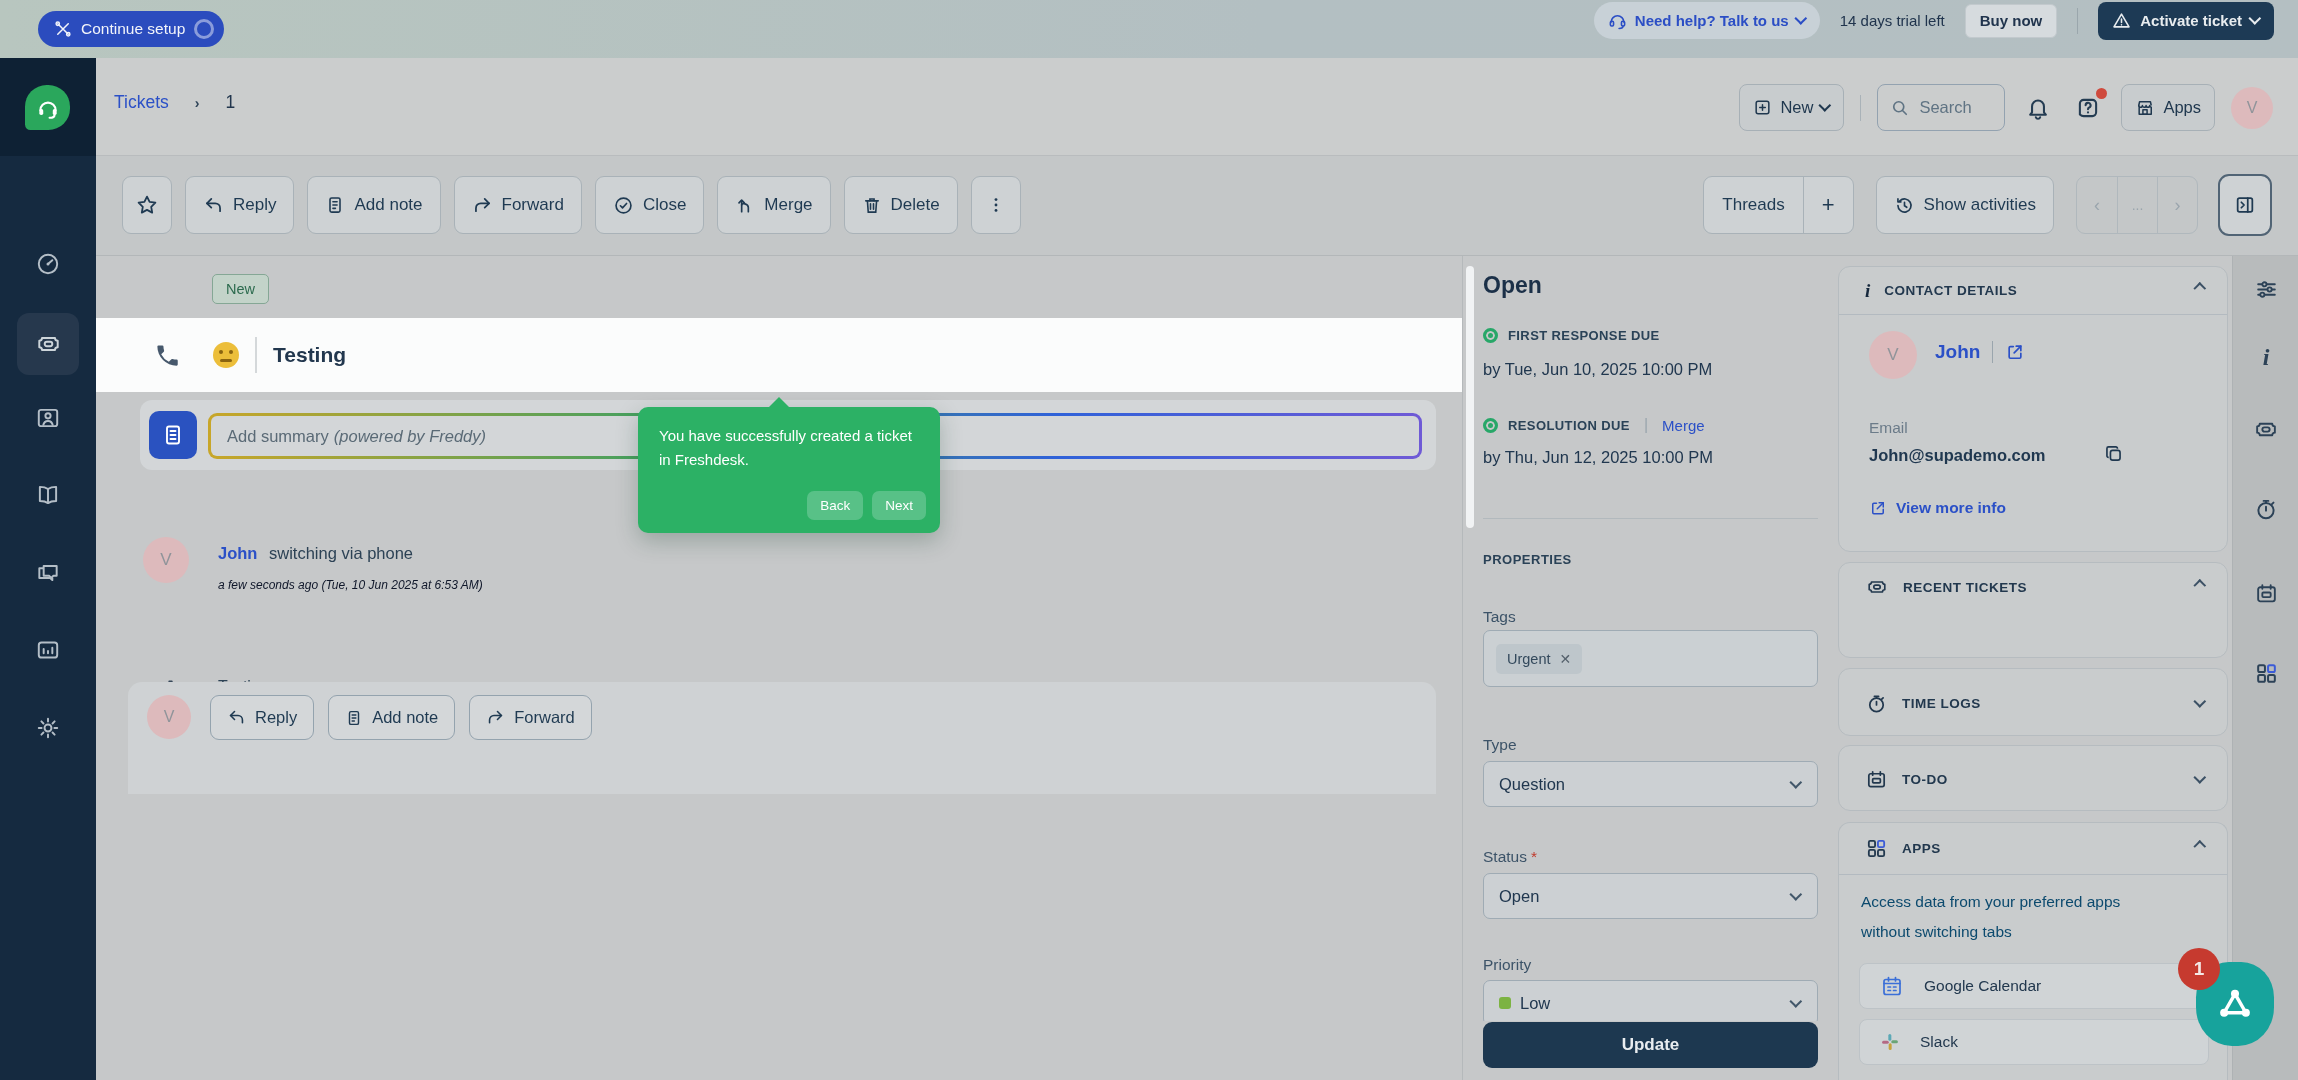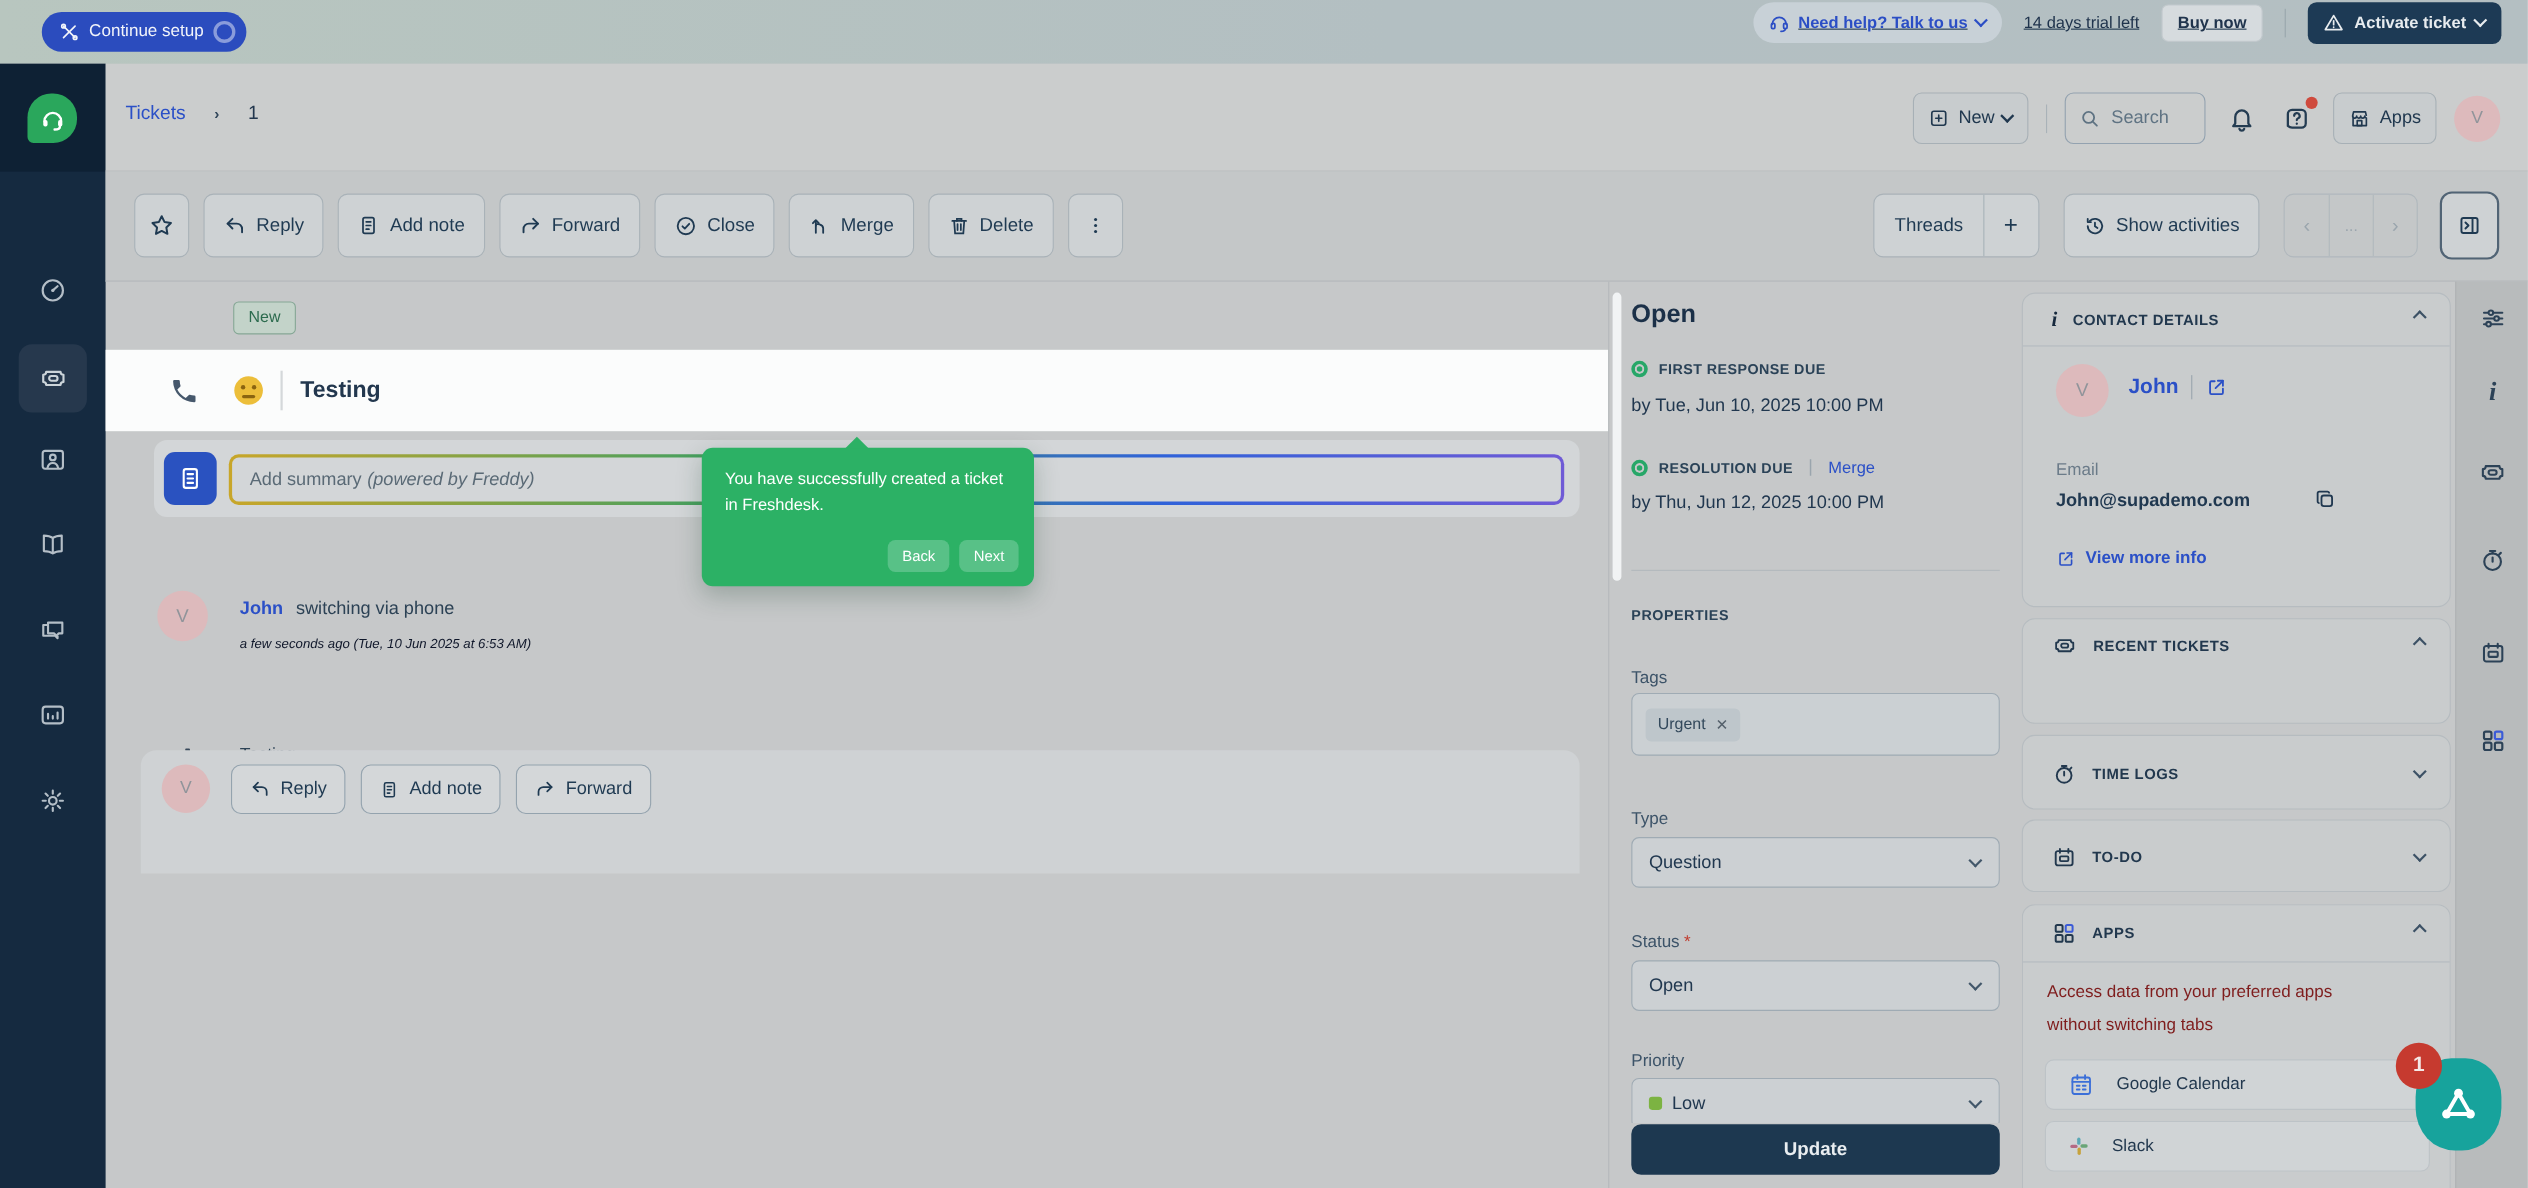--- a/index.html
+++ b/index.html
@@ -8,21 +8,21 @@
   #app { position:relative; width:2298px; height:1080px; background:#c6c8c9; }
 
   
   #topbar { position:absolute; left:0; top:0; width:2298px; height:58px;
     background:linear-gradient(90deg,#b8c6bf 0%,#b3bfc2 55%,#b4bfc2 100%);
     display:flex; align-items:center; }
   .cs-pill { position:absolute; left:38px; top:11px; height:36px; padding:0 10px 0 16px;
     background:#2b4cbe; border-radius:18px; display:flex; align-items:center; gap:9px;
     color:#f2f4fa; font-size:15.5px; font-weight:500; }
   .cs-ring { width:20px; height:20px; border-radius:50%; border:3px solid rgba(255,255,255,.45); }
-  #topbar-right { position:absolute; right:24px; top:0; height:41px; display:flex; align-items:center; gap:20px;text-decoration:underline; }
+  #topbar-right { position:absolute; right:24px; top:0; height:41px; display:flex; align-items:center; gap:20px; }
   .help-pill { height:37px; padding:0 14px; background:#c8d1d7; border-radius:19px;
     display:flex; align-items:center; gap:8px; color:#2b4ec5; font-weight:700; font-size:15px; }
   .trial-text { color:#20344d; font-size:15px; }
   .buy-btn { height:34px; padding:0 14px; background:#d6dbde; border:1px solid #c2c9cd; border-radius:6px;
     display:flex; align-items:center; color:#20344d; font-weight:700; font-size:15px; }
   .tb-div { width:1px; height:26px; background:#9aa6ac; }
   .activate-btn { height:38px; padding:0 14px; background:#1d3a55; border-radius:8px;
     display:flex; align-items:center; gap:9px; color:#e8ecef; font-weight:600; font-size:15px; }
 
   
@@ -158,21 +158,21 @@
   .i-glyph { font-family:"Liberation Serif", serif; font-style:italic; font-weight:700; font-size:19px; color:#16293d; }
   .cd-avatar { position:absolute; left:30px; top:64px; width:48px; height:48px; font-size:17px; }
   .cd-name { position:absolute; left:96px; top:74px; display:flex; align-items:center; gap:12px; }
   .cd-name b { font-size:19px; color:#2b50c7; }
   .cd-name .bar { width:1px; height:22px; background:#9aa5ad; }
   .cd-email-label { position:absolute; left:30px; top:152px; font-size:15.5px; color:#6b7b89; }
   .cd-email { position:absolute; left:30px; top:179px; font-size:16.5px; font-weight:700; color:#203850; }
   .cd-copy { position:absolute; left:264px; top:176px; color:#203850; }
   .cd-more { position:absolute; left:30px; top:232px; display:flex; gap:9px; align-items:center;
     color:#2b50c7; font-size:15.5px; font-weight:700; }
-  .app-desc { position:absolute; left:22px; top:64px; font-size:15.5px; color:#7f1d1d; line-height:30px; }
+  .app-desc { position:absolute; left:22px; top:64px; font-size:15.5px; color:#0c4a6e; line-height:30px; }
   .app-row { position:absolute; left:20px; width:350px; height:46px; background:#d0d4d6; border:1px solid #bdc3c7;
     border-radius:8px; display:flex; align-items:center; gap:20px; padding:0 20px; font-size:15.5px; color:#22384e; }
 
   
   #rail { position:absolute; left:2232px; top:256px; width:66px; height:824px; background:#b8bbbc;
     border-left:1px solid #aeb2b4; }
   .rail-ic { position:absolute; left:20px; width:26px; height:26px; color:#2c4257; display:flex;
     align-items:center; justify-content:center; }
 
   

